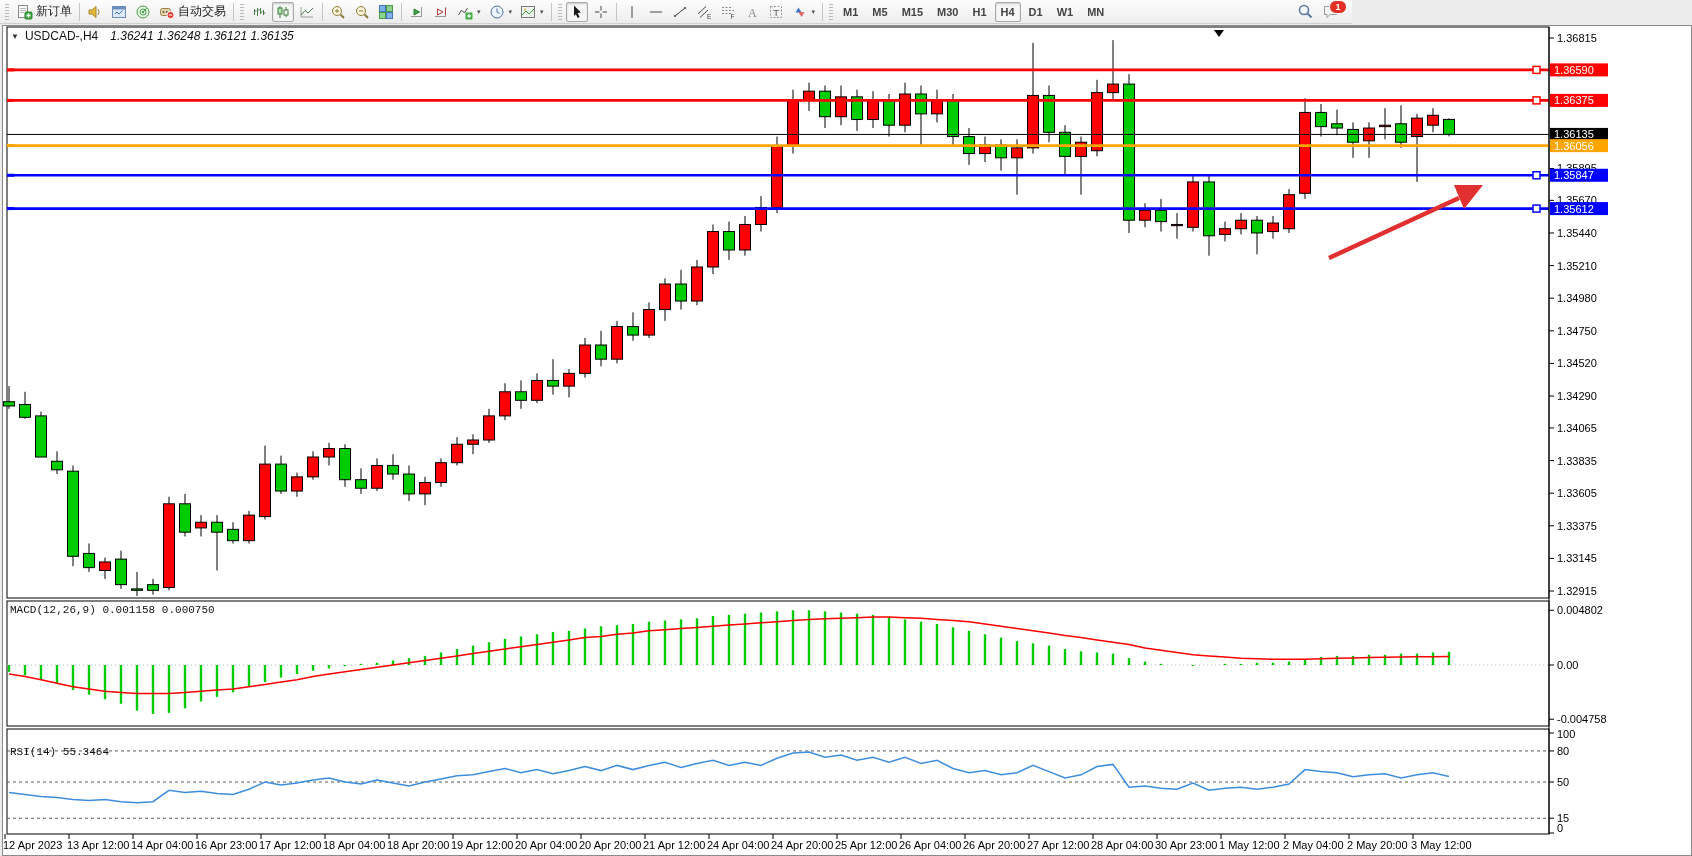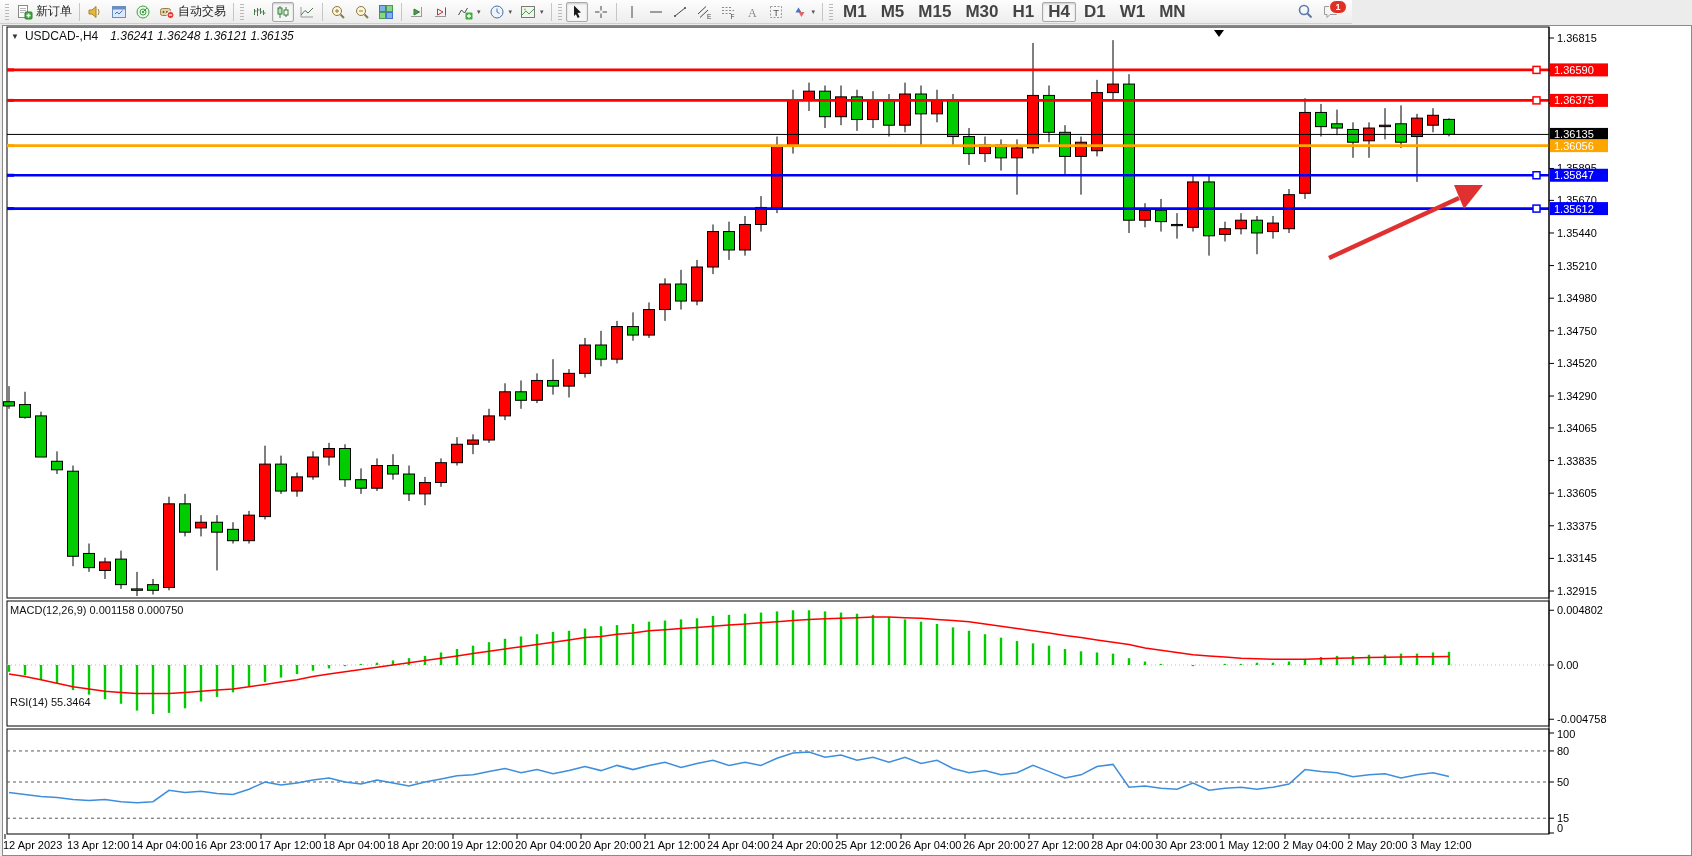--- a/index.html
+++ b/index.html
@@ -4,34 +4,34 @@
 <style>
   html,body{margin:0;padding:0;}
   body{width:1692px;height:856px;background:#ececec;font-family:"Liberation Sans",sans-serif;position:relative;overflow:hidden;}
   
   .toolbar{position:absolute;top:0;left:0;width:1352px;height:24px;background:linear-gradient(#fdfdfd,#ededed);border-bottom:1px solid #cfcfcf;display:flex;align-items:center;padding:0 2px;box-sizing:border-box;z-index:5;justify-content:flex-end;}
   .handle{width:4px;height:16px;margin:0 3px;background:repeating-linear-gradient(to bottom,#b9b9b9 0 1px,transparent 1px 3px);}
   .sep{width:1px;height:18px;background:#c6c6c6;margin:0 3px;}
   .tbtn{height:20px;min-width:22px;display:flex;align-items:center;justify-content:center;gap:3px;margin:0 1px;border:1px solid transparent;border-radius:2px;background:transparent;padding:0 2px;font-size:12px;color:#222;cursor:default;}
   .tbtn.pressed{background:#f6f6f6;border:1px solid #a9a9a9;box-shadow:inset 0 1px 2px rgba(0,0,0,.18);}
   .tbtn .lbl{white-space:nowrap;}
-  .tf{font-size:17px;color:#444;padding:0 5px;font-weight:bold;}
+  .tf{font-size:11px;color:#444;padding:0 5px;font-weight:bold;}
   .caret{font-size:7px;color:#555;margin-left:1px;}
   .tb-right{margin-left:auto;display:flex;align-items:center;margin-right:6px;}
   .notif{position:relative;}
   .badge{position:absolute;top:-3px;right:-5px;min-width:12px;height:12px;border-radius:7px;background:#e03024;color:#fff;font-size:9px;line-height:12px;text-align:center;padding:0 2px;font-weight:bold;border:1px solid #fff;}
   
   .chart-window{position:absolute;left:2px;top:25px;width:1688px;height:829px;background:#fff;border:1px solid #8a8a8a;box-sizing:content-box;}
   #chart-svg{position:absolute;left:0;top:0;}
   .chart-title{position:absolute;left:8px;top:3px;font-size:12px;color:#111;display:flex;align-items:center;gap:6px;}
   .ttl-caret{font-size:8px;color:#333;}
   .chart-title .ohlc{margin-left:6px;font-style:italic;}
-  .ind-label{position:absolute;left:7px;font-size:11px;color:#111;}
+  .ind-label{position:absolute;left:7px;font-size:11px;color:#111;font-family:Liberation Mono, monospace;}
   .macd-label{top:578px;}
-  .rsi-label{top:670px;}
+  .rsi-label{top:720px;}
 </style>
 </head>
 <body>
 
 <div class="toolbar">
   <div class="handle"></div>
 
   <button class="tbtn">
     <svg width="17" height="16">
         <rect x="2.5" y="1.5" width="9" height="12" fill="#fffffe" stroke="#8a8a8a"></rect>

